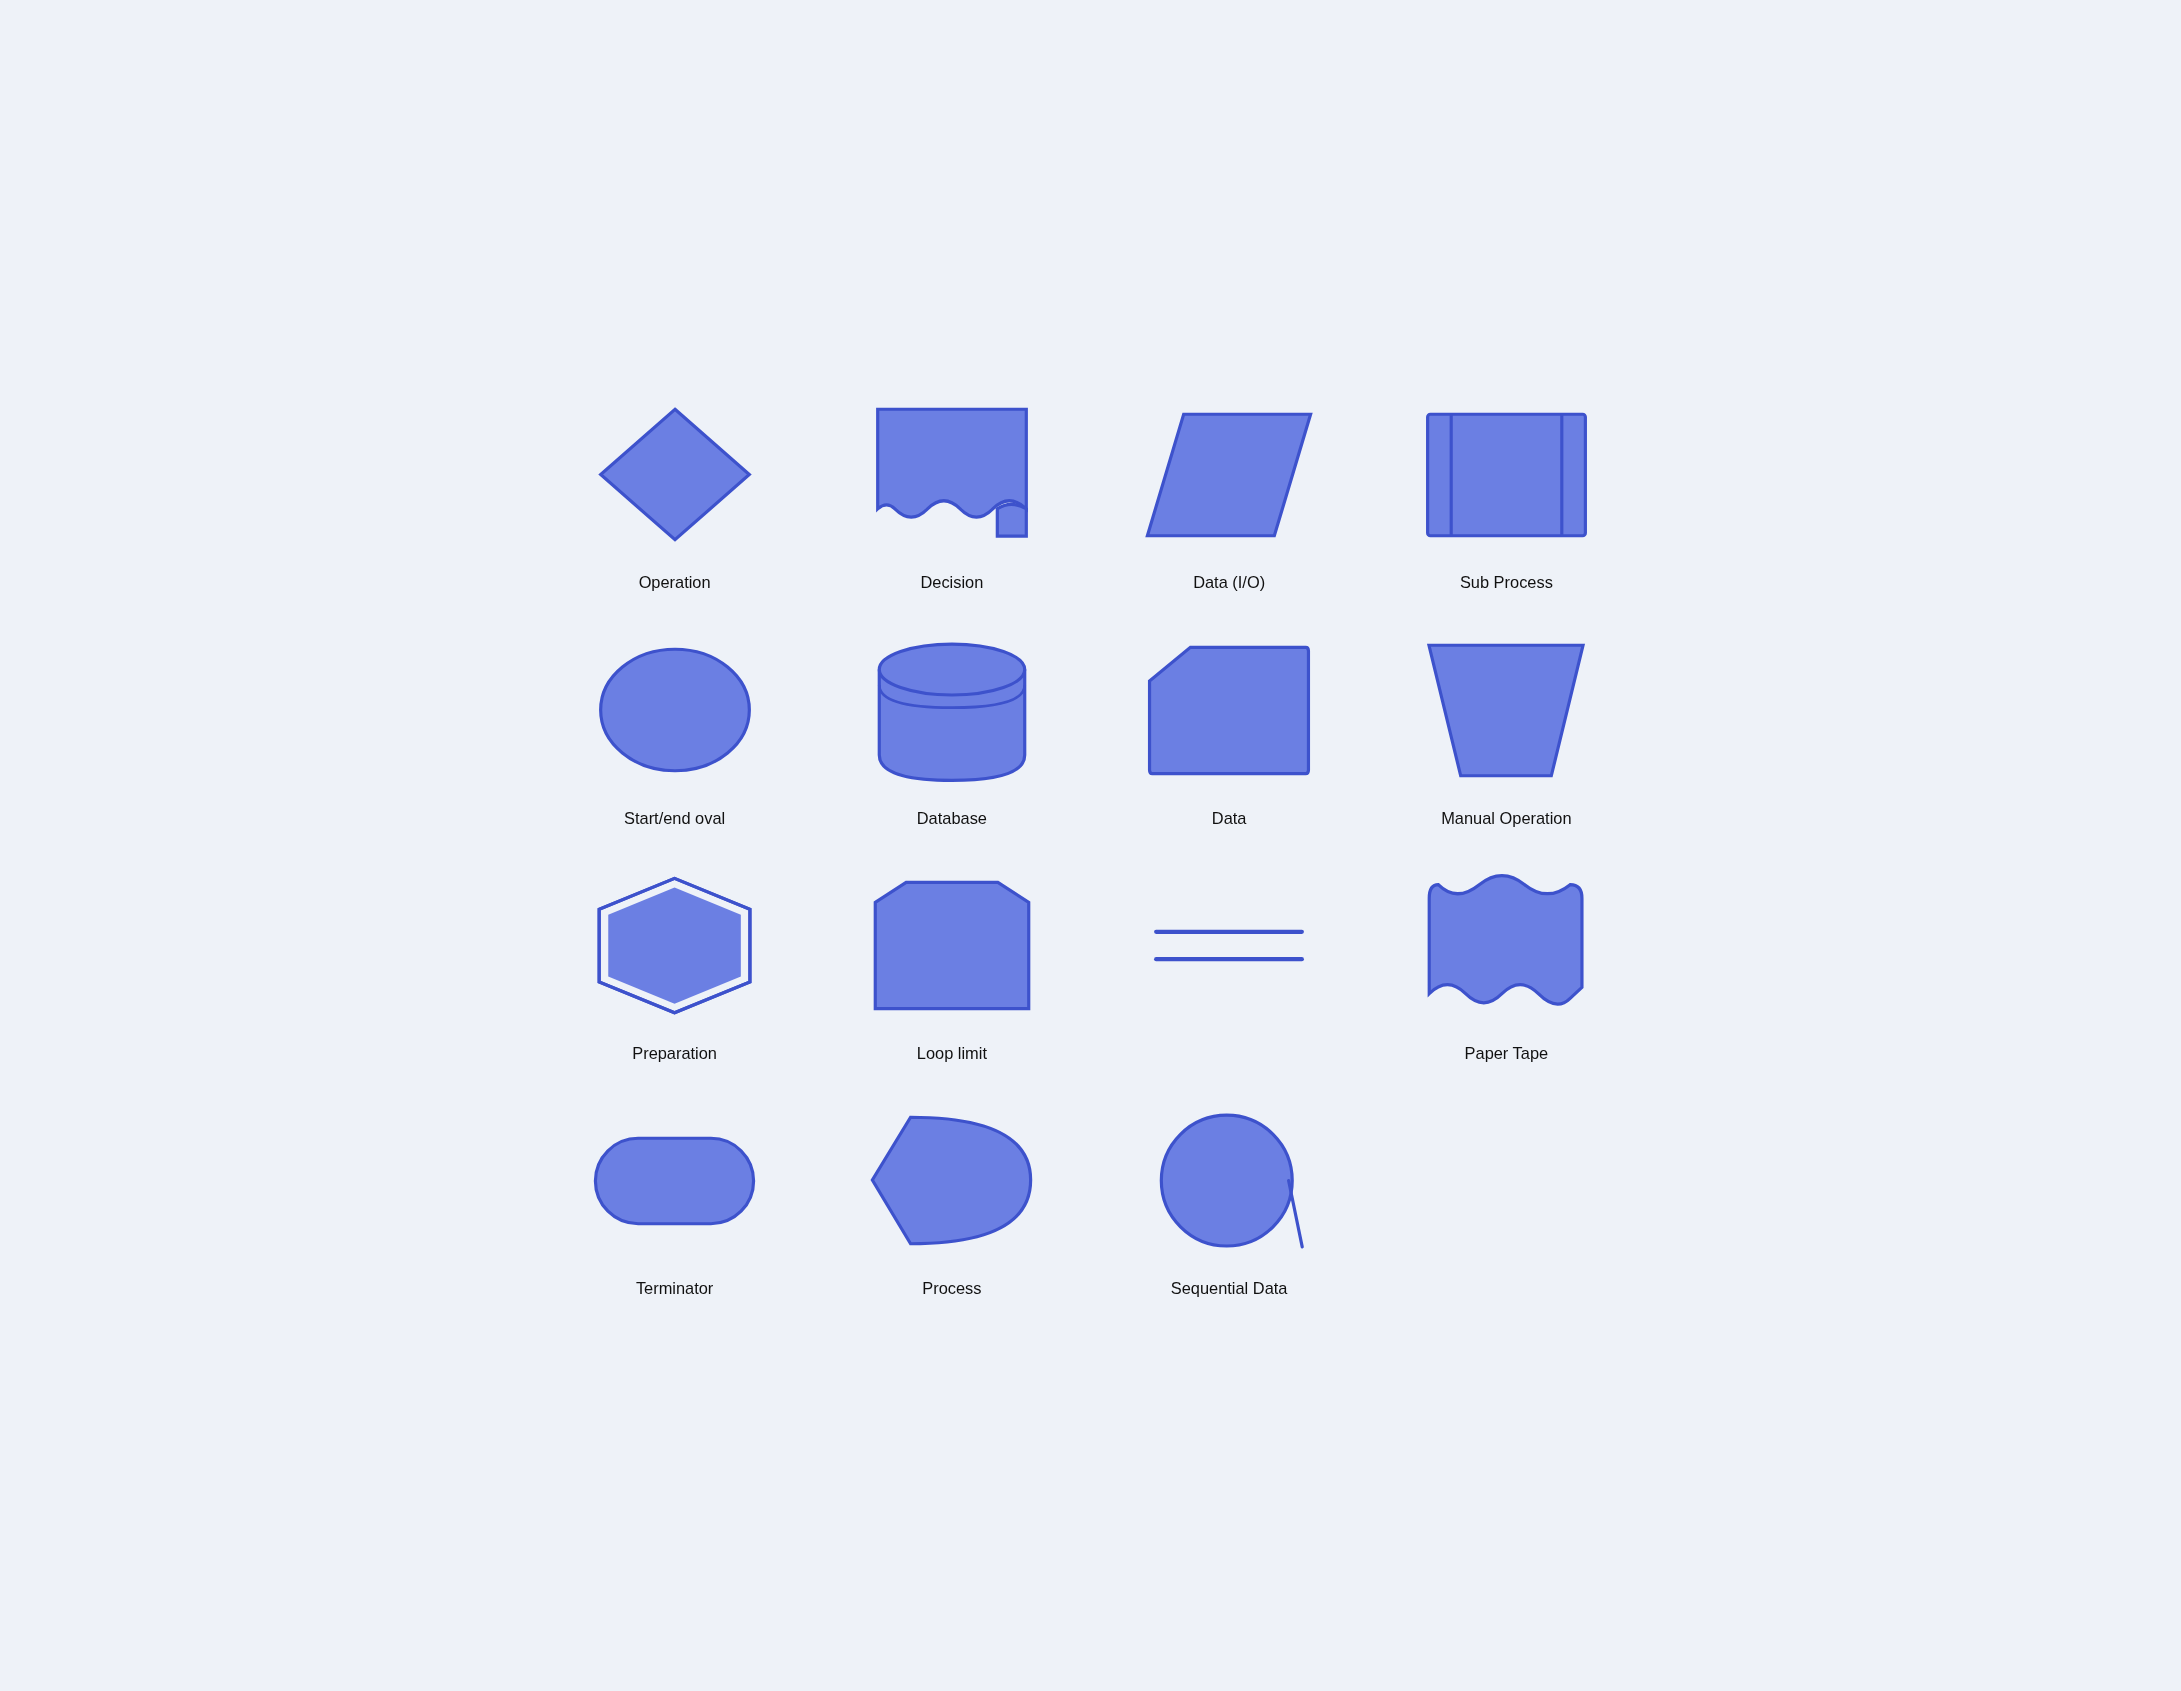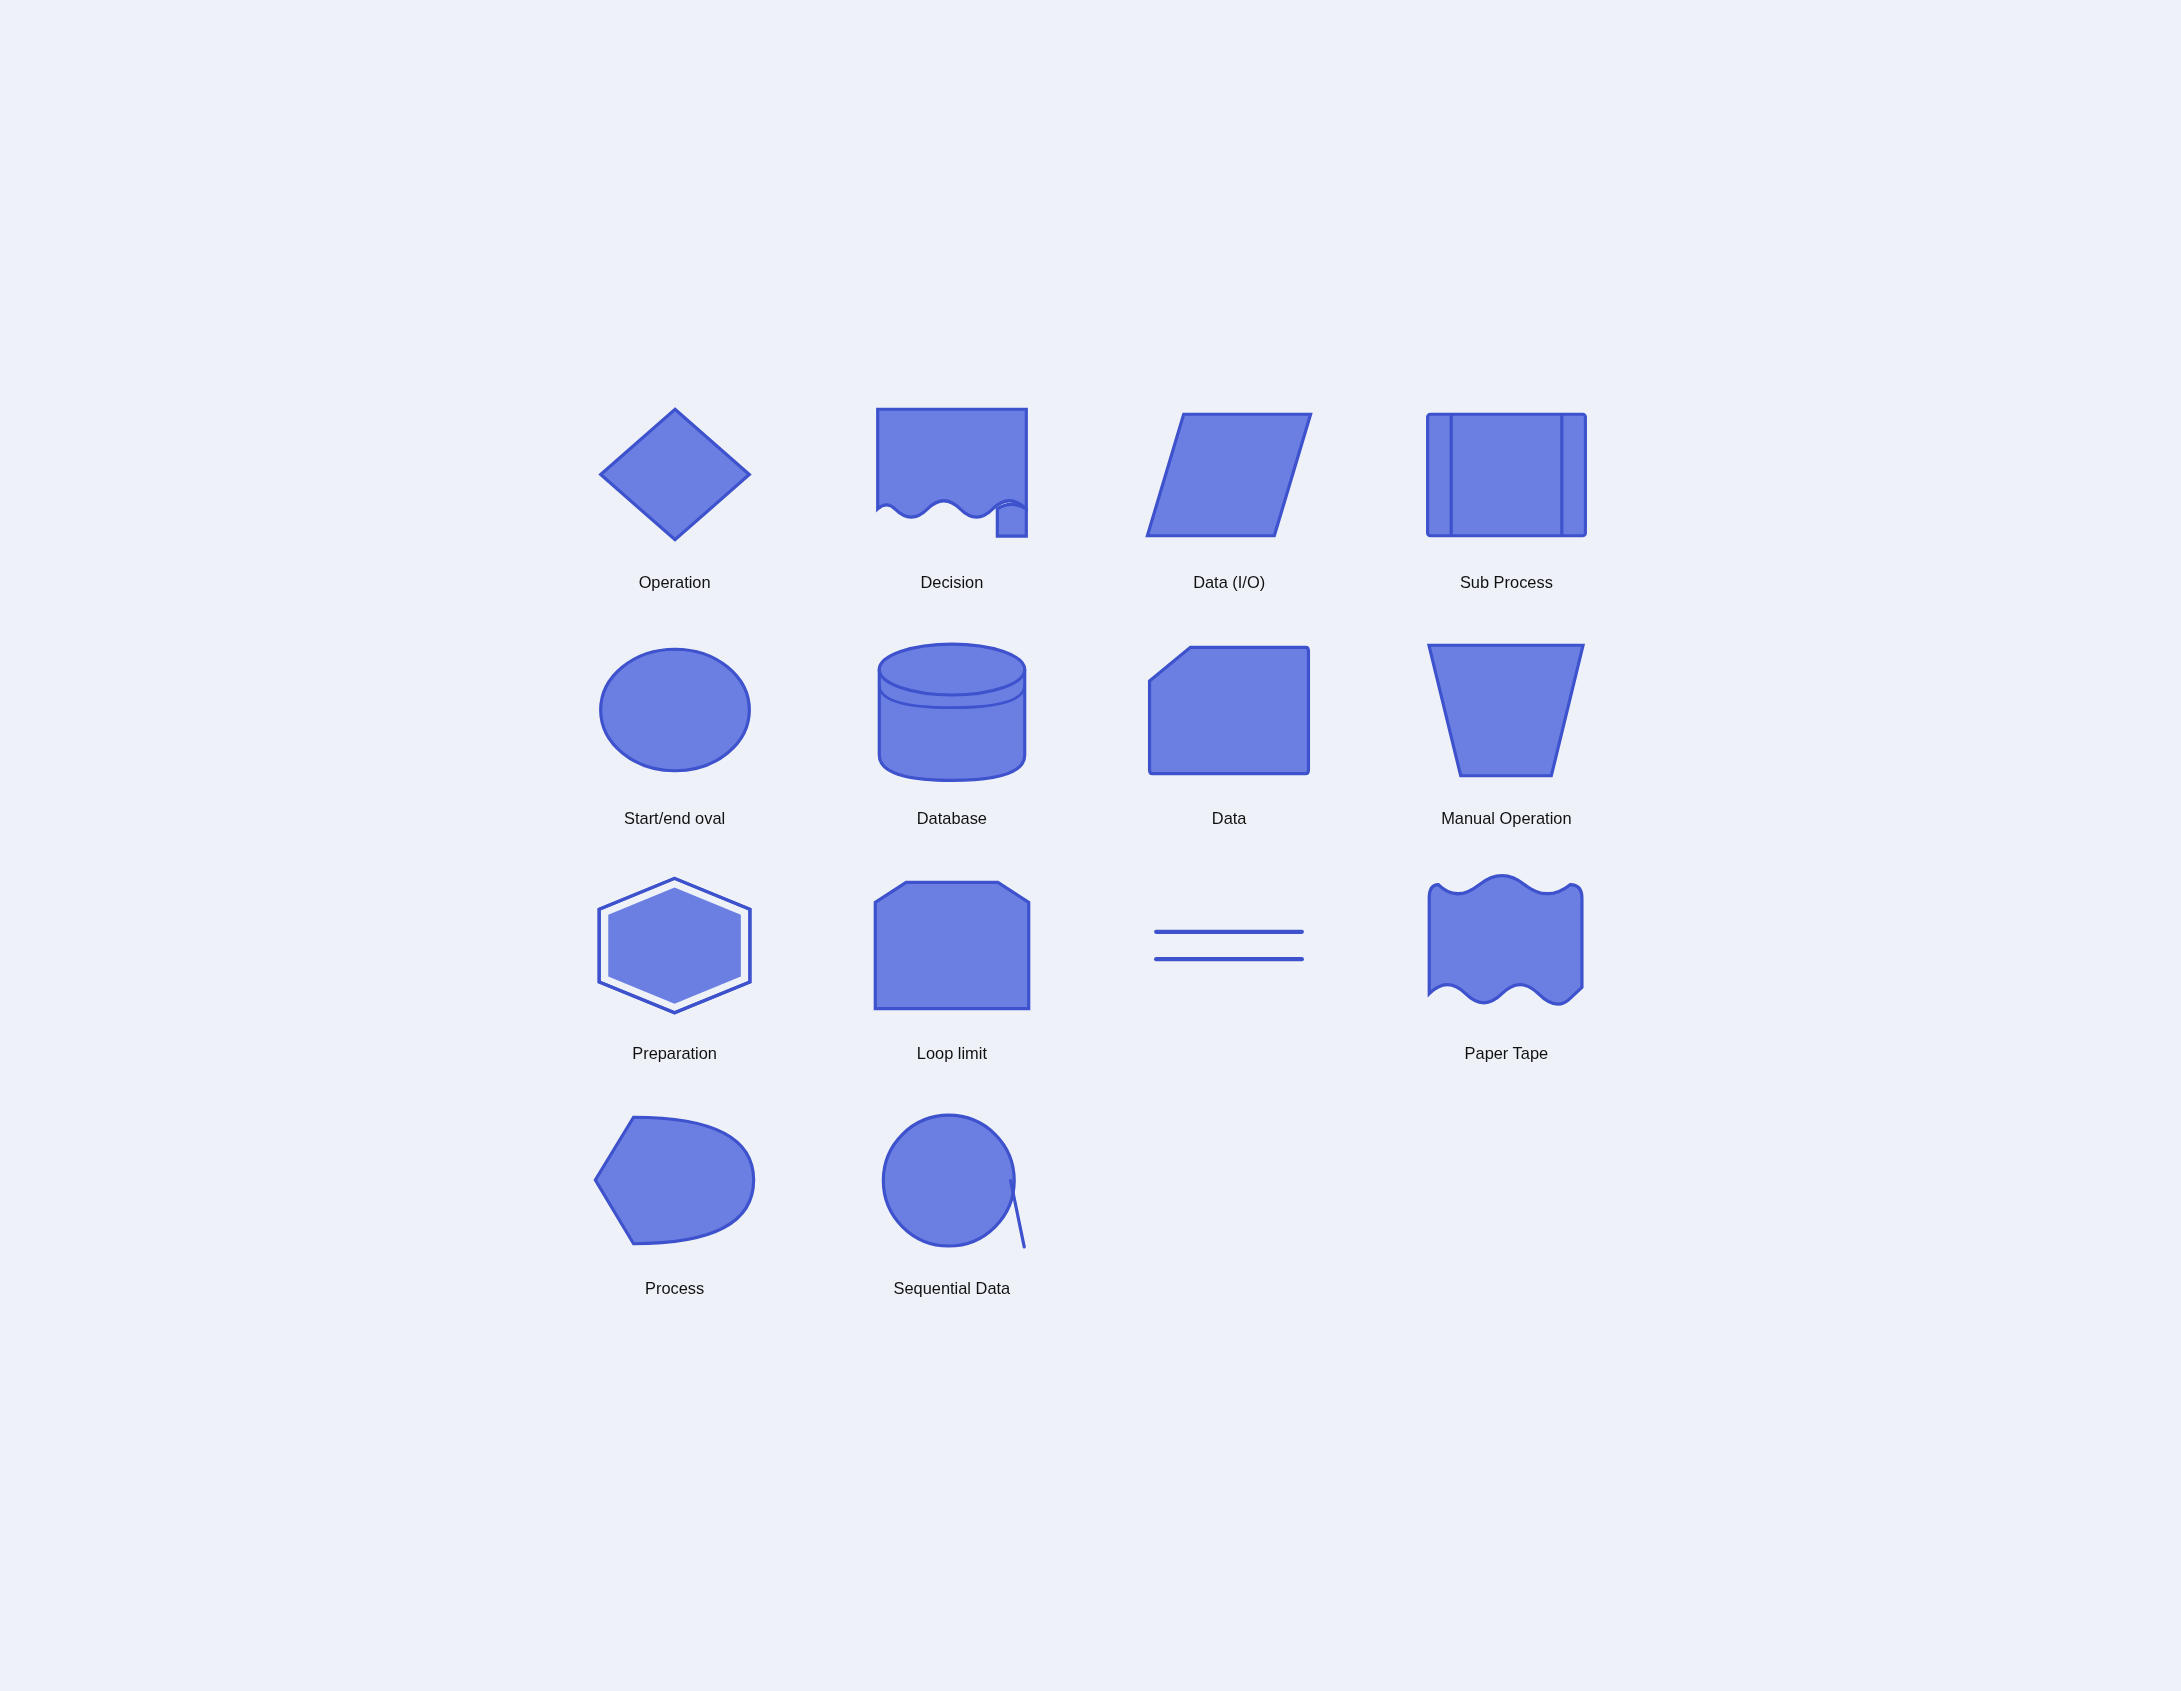--- a/index.html
+++ b/index.html
@@ -178,20 +178,28 @@
                  Q178,128 178,30
                  Q178,15 165,15
                  Q140,35 115,15
                  Q90,-5 65,15
                  Q40,35 20,15 Z" fill="#6B7FE3" stroke="#3D52CC" stroke-width="3.5"></path>
       </svg>
     </div>
     <span class="shape-label">Paper Tape</span>
   </div>
 
+  <div class="shape-cell">
+    <div class="shape-container">
+      <svg width="173" height="100" viewBox="0 0 190 110">
+        <rect x="8" y="8" width="174" height="94" rx="47" ry="47" fill="#6B7FE3" stroke="#3D52CC" stroke-width="3.5"></rect>
+      </svg>
+    </div>
+    <span class="shape-label">Terminator</span>
+  </div>
 
   <div class="shape-cell">
     <div class="shape-container">
       <svg width="173" height="141" viewBox="0 0 190 155">
 
         <path d="M50,8 Q182,8 182,77 Q182,147 50,147 L8,77 Z" fill="#6B7FE3" stroke="#3D52CC" stroke-width="3.5"></path>
       </svg>
     </div>
     <span class="shape-label">Process</span>
   </div>

